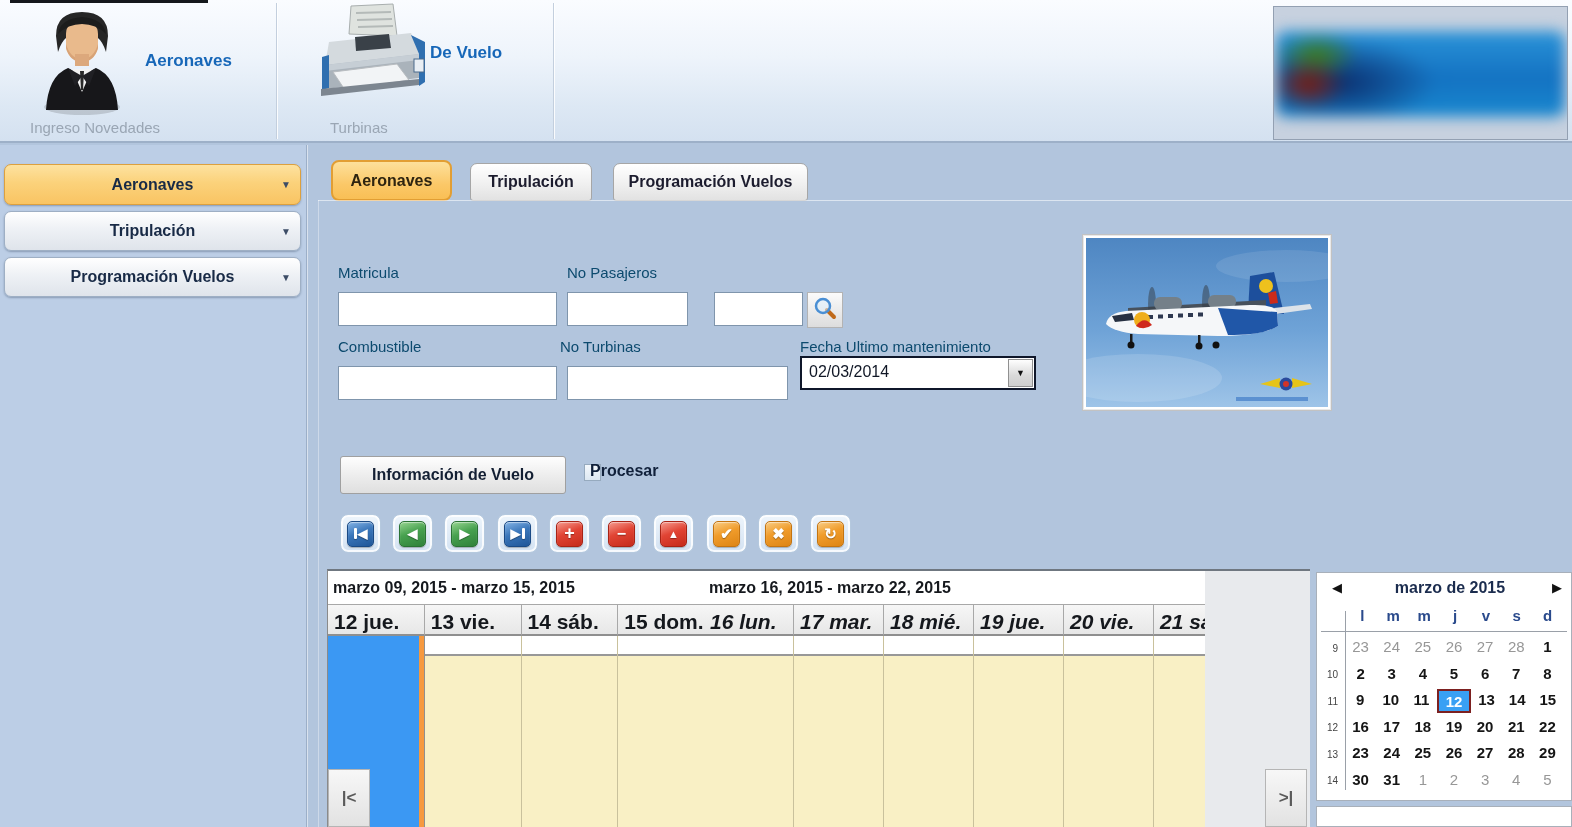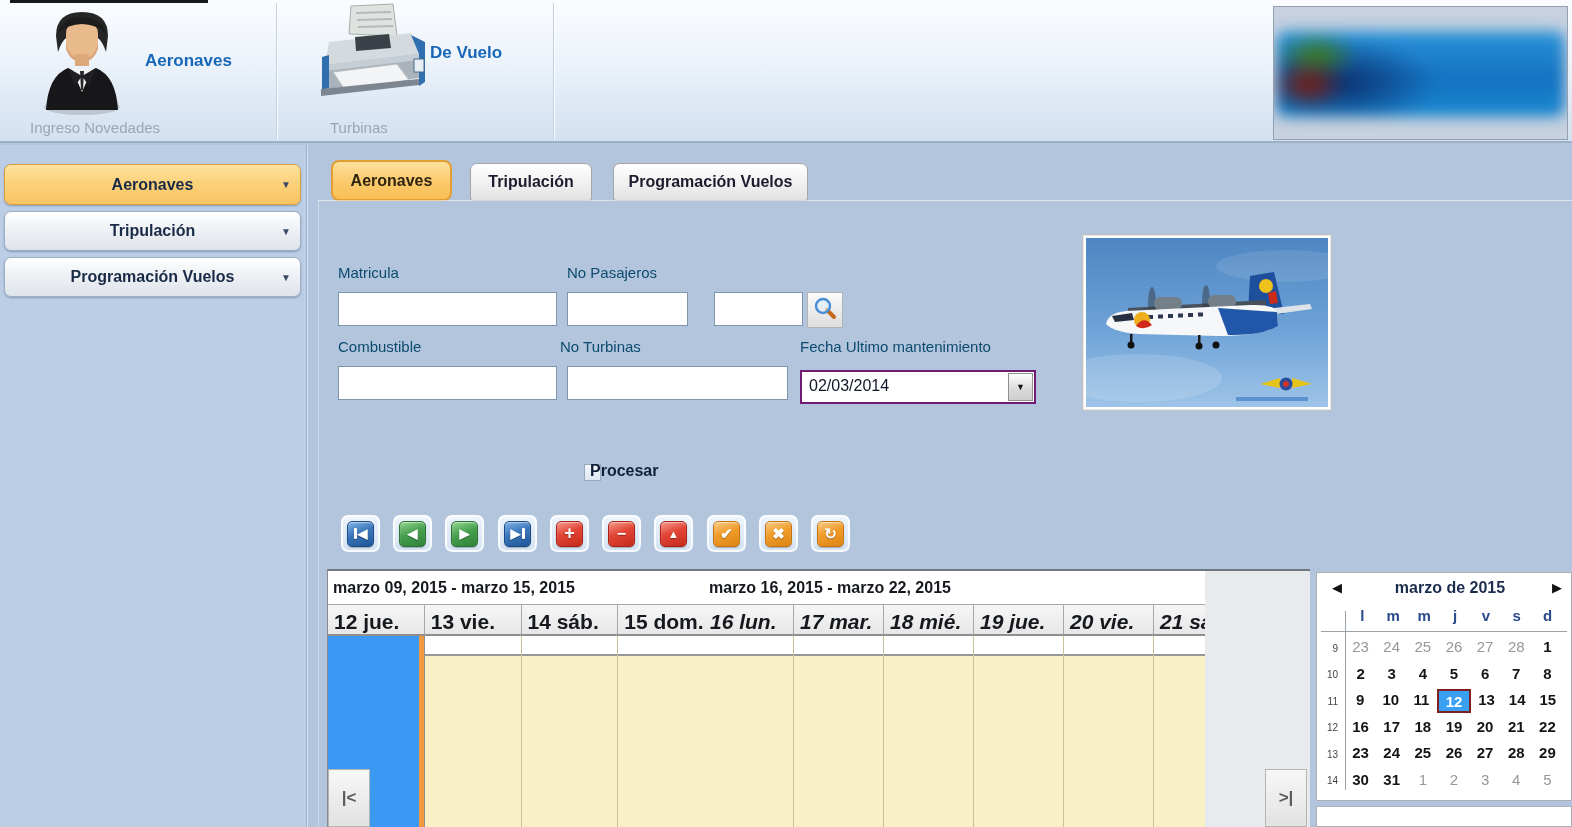--- a/index.html
+++ b/index.html
@@ -44,21 +44,21 @@
   .panel-line{position:absolute;left:318px;top:200px;width:1254px;height:1px;background:rgba(255,255,255,.55);}
   .panel-edge{position:absolute;left:318px;top:200px;bottom:0;width:1px;background:rgba(255,255,255,.35);}
 
   
   .fld-label{position:absolute;font-size:15px;font-weight:400;color:#0c4a6e;white-space:nowrap;}
   .txt{position:absolute;background:#fff;border:1px solid #7f95ac;height:34px;font-size:16px;padding:0 6px;
        font-family:"Liberation Sans",sans-serif;color:#10203a;outline:none;}
   .search-btn{position:absolute;left:807px;top:292px;width:36px;height:36px;
     background:linear-gradient(180deg,#fbfbfb,#dddddd);border:1px solid #b3b3b3;
     display:flex;align-items:center;justify-content:center;cursor:default;}
-  .combo{position:absolute;left:800px;top:370px;width:236px;height:34px;background:#fff;border:2px solid #701a75;cursor:default;text-align:right;}
+  .combo{position:absolute;left:800px;top:356px;width:236px;height:34px;background:#fff;border:2px solid #0f172a;cursor:default;text-align:right;}
   .combo-val{position:absolute;left:7px;top:5px;font-size:16px;color:#101726;}
   .combo-btn{position:absolute;right:1px;top:1px;bottom:1px;width:25px;
     background:linear-gradient(180deg,#fefefe,#d9d9d9 60%,#cfcfcf);border:1px solid #909090;
     display:flex;align-items:center;justify-content:center;font-size:9px;color:#111;}
 
   .photo{position:absolute;left:1082px;top:234px;width:250px;height:177px;background:#fff;
     border:1px solid #c2c2c2;padding:3px;box-shadow:0 0 0 1px #e9e9e9 inset;}
 
   .info-btn{position:absolute;left:340px;top:456px;width:226px;height:38px;border-radius:3px;
     background:linear-gradient(180deg,#fefefe 0%,#ececec 55%,#dfdfdf 100%);border:1px solid #a0a0a0;
@@ -274,20 +274,23 @@
       <g transform="translate(200,146)">
         <polygon points="-26,0 -6,-6 -6,4" fill="#e6c419"></polygon>
         <polygon points="26,0 6,-6 6,4" fill="#e6c419"></polygon>
         <circle r="6.5" fill="#2a4a9c"></circle>
           <circle r="3" fill="#d23329"></circle>
       </g>
       <rect x="150" y="159" width="72" height="4" fill="#2a6ac0" opacity="0.55"></rect>
     </svg>
   </div>
 
+  <div class="info-btn">
+    <span>Información de Vuelo</span>
+  </div>
   <div class="chk"></div>
   <div class="chk-label">Procesar</div>
 
   <div class="nav-btn" style="left:340px;">
     <span class="glyph g-blue">
         <span class="vbar"></span>
         <span>◀</span>
       </span>
   </div>
   <div class="nav-btn" style="left:392px;">

